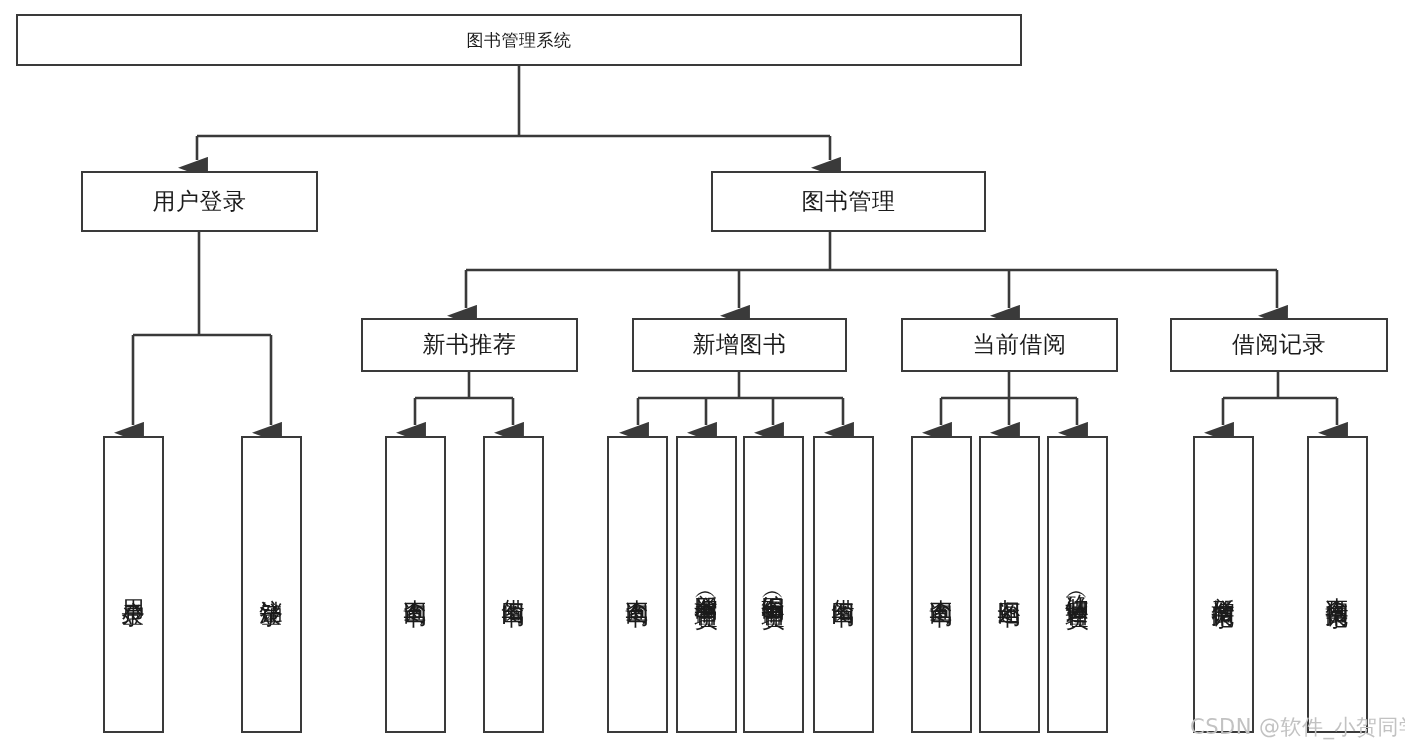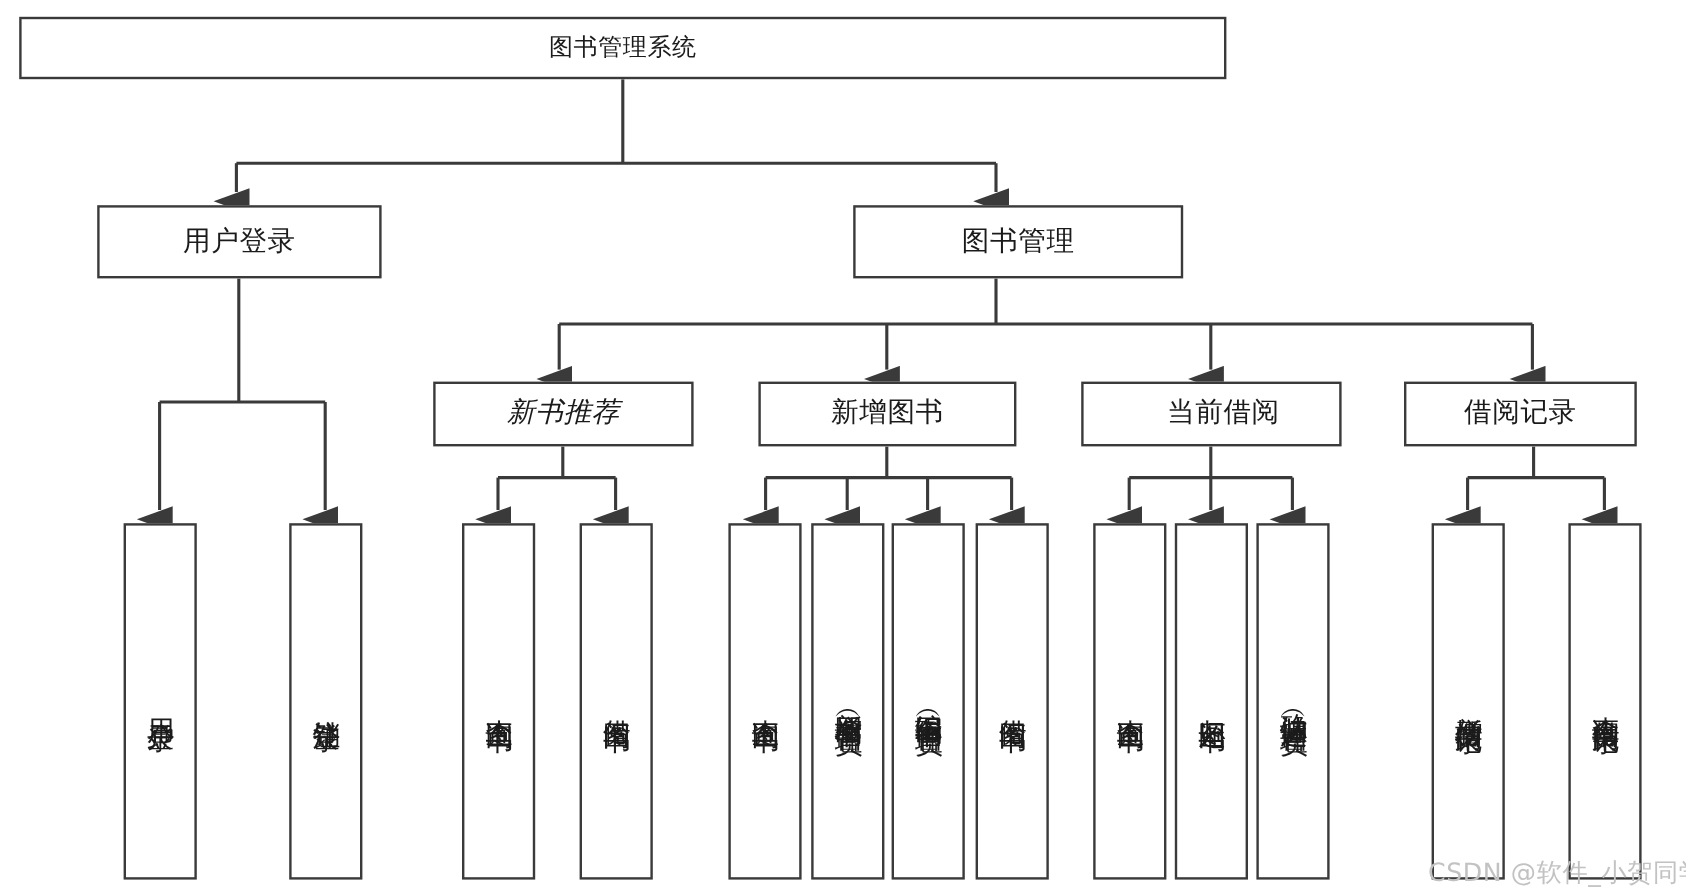--- a/index.html
+++ b/index.html
@@ -41,21 +41,21 @@
     color: #1b1b1b;
     text-align: center;
     line-height: 1.18;
     white-space: pre;
   }
   .node.horizontal .node-label {
     font-size: 23px;
     letter-spacing: 0.5px;
   }
   .node.root .node-label {
-    font-size: 20px;
+    font-size: 17px;
   }
   .node.vertical {
     align-items: center;
     justify-content: center;
   }
   .node.vertical .node-label {
     writing-mode: vertical-rl;
     text-orientation: upright;
     font-size: 23px;
     line-height: 1.05;
@@ -131,33 +131,33 @@
   </div>
 
   <div class="node horizontal" style="left:81px; top:171px; width:237px; height:61px;">
     <span class="node-label">用户登录</span>
   </div>
 
   <div class="node horizontal" style="left:711px; top:171px; width:275px; height:61px;">
     <span class="node-label">图书管理</span>
   </div>
 
-  <div class="node horizontal" style="left:361px; top:318px; width:217px; height:54px;font-style:italic;">
+  <div class="node horizontal" style="left:361px; top:318px; width:217px; height:54px;">
     <span class="node-label">新书推荐</span>
   </div>
 
   <div class="node horizontal" style="left:632px; top:318px; width:215px; height:54px;">
     <span class="node-label">新增图书</span>
   </div>
 
   <div class="node horizontal" style="left:901px; top:318px; width:217px; height:54px;padding-left:20px;">
     <span class="node-label">当前借阅</span>
   </div>
 
-  <div class="node horizontal" style="left:1170px; top:318px; width:194px; height:54px;">
+  <div class="node horizontal" style="left:1170px; top:318px; width:218px; height:54px;">
     <span class="node-label">借阅记录</span>
   </div>
 
   <div class="node vertical" style="left:103px; top:436px; width:61px; height:297px;">
     <span class="node-label">用户登录</span>
   </div>
 
   <div class="node vertical" style="left:241px; top:436px; width:61px; height:297px;">
     <span class="node-label">注销登录</span>
   </div>

